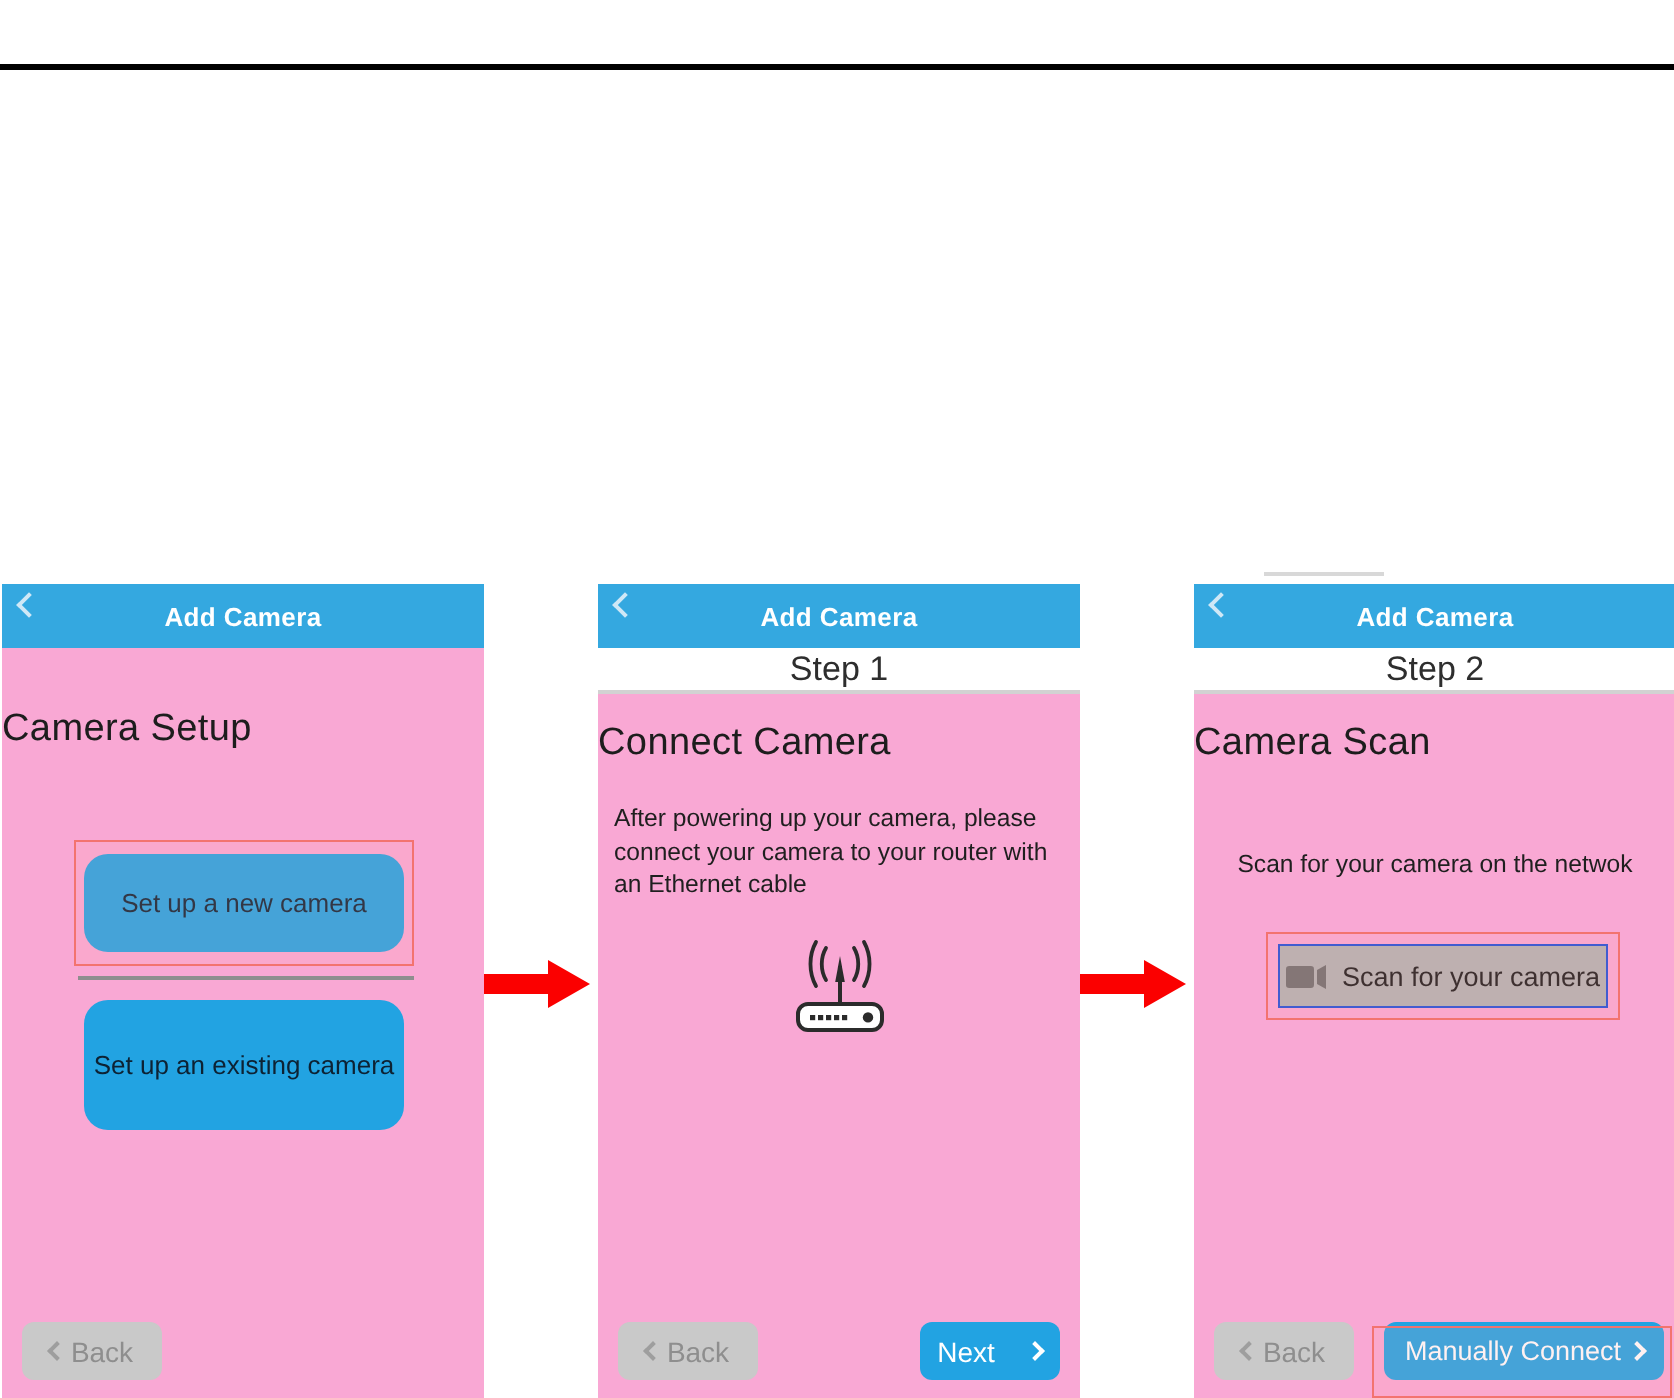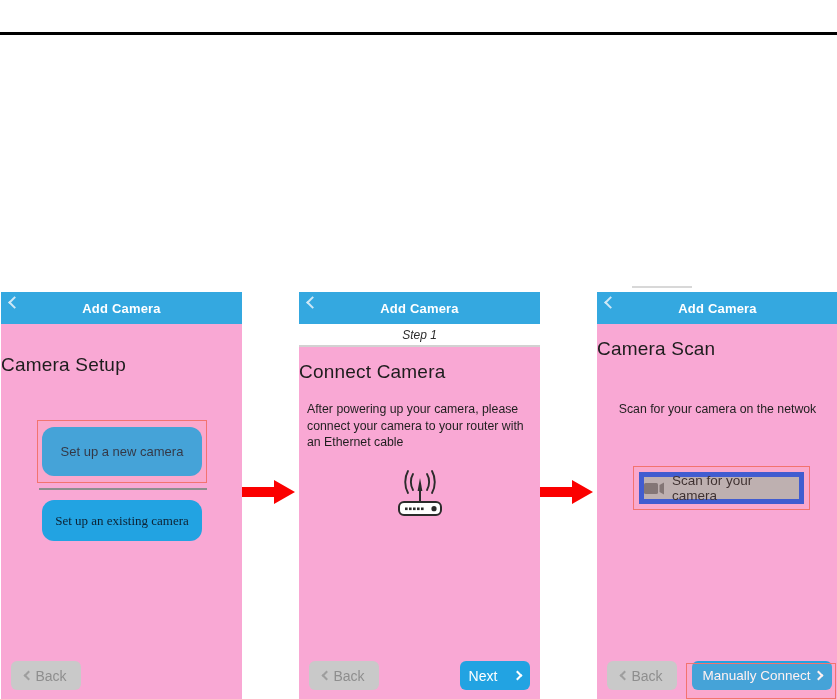--- a/index.html
+++ b/index.html
@@ -67,21 +67,21 @@
     border-left: 2px solid #cfe8f6; border-bottom: 2px solid #cfe8f6;
     transform: rotate(45deg);
   }
 
   .step-bar {
     width: 100%; height: 23px;
     display: flex; align-items: center; justify-content: center;
     border-bottom: 2px solid #d2d2d2;
     background: #ffffff;
   }
-  .step-bar span { font-size: 12px; color: #2e2e2e; font-style: italic; }
+  .step-bar span { font-size: 17px; color: #2e2e2e; }
 
   .screen-title {
     text-align: left; font-size: 19px; color: #1d1d1d;
     letter-spacing: .2px;
   }
   #panel1 .screen-title { margin-top: 30px; }
   #panel2 .screen-title, #panel3 .screen-title { margin-top: 14px; }
 
   .body-text {
     font-size: 12.3px; color: #1f1f1f; line-height: 16.5px;
@@ -91,21 +91,21 @@
 
   
   .btn-blue {
     background: #22a3e2; color: #0d2233;
     border-radius: 12px;
     display: flex; align-items: center; justify-content: center;
     font-size: 13px; cursor: pointer; user-select: none;
   }
   .btn-gray-big {
     background: #b2b2b2; color: #1a1a1a;
-    border: 5px solid #1d4ed8;
+    border: 1px solid #1d4ed8;
     display: flex; align-items: center; justify-content: center;
     gap: 7px; font-size: 13.5px; cursor: pointer; user-select: none;
   }
 
   .hl {
     position: absolute;
     border: 1.6px solid #f3736f;
     background: rgba(255,170,170,0.16);
     pointer-events: none;
   }
@@ -175,21 +175,21 @@
 
     <div class="screen-title">Camera Setup</div>
 
     <div class="btn-blue" style="position:absolute;left:41px;top:135px;width:160px;height:49px;">
       <span>Set up a new camera</span>
     </div>
     <div class="hl" style="left:36px;top:128px;width:170px;height:63px;"></div>
 
     <div class="divider-gray" style="left:38px;top:196px;width:168px;"></div>
 
-    <div class="btn-blue" style="position:absolute;left:41px;top:208px;width:160px;height:41px;font-family:Liberation Serif, serif;">
+    <div class="btn-blue" style="position:absolute;left:41px;top:208px;width:160px;height:65px;">
       <span>Set up an existing camera</span>
     </div>
 
     <div class="btn-back">
       <i class="chev-gray"></i>
       <span>Back</span>
     </div>
   </div>
 
   <div class="flow-arrow" style="left:240px;top:477px;">
@@ -257,20 +257,23 @@
   <div class="panel" id="panel3">
     <div class="panel-ghostbar"></div>
 
     <div class="navbar">
       <span class="nav-back">
           <i class="chev"></i>
         </span>
       <span class="navbar-title">Add Camera</span>
     </div>
 
+    <div class="step-bar">
+      <span>Step 2</span>
+    </div>
 
     <div class="screen-title">Camera Scan</div>
 
     <div class="body-text center" style="margin-top:41px;">Scan for your camera on the netwok</div>
 
     <div class="btn-gray-big" style="position:absolute;left:42px;top:180px;width:165px;height:32px;">
       <span class="cam-icon">
         <svg width="21" height="13" viewBox="0 0 21 13">
           <rect x="0" y="1" width="14" height="11" rx="1.6" fill="#6d6d6d"></rect>
           <polygon points="15.5,3 20,0.5 20,12.5 15.5,10" fill="#6d6d6d"></polygon>

